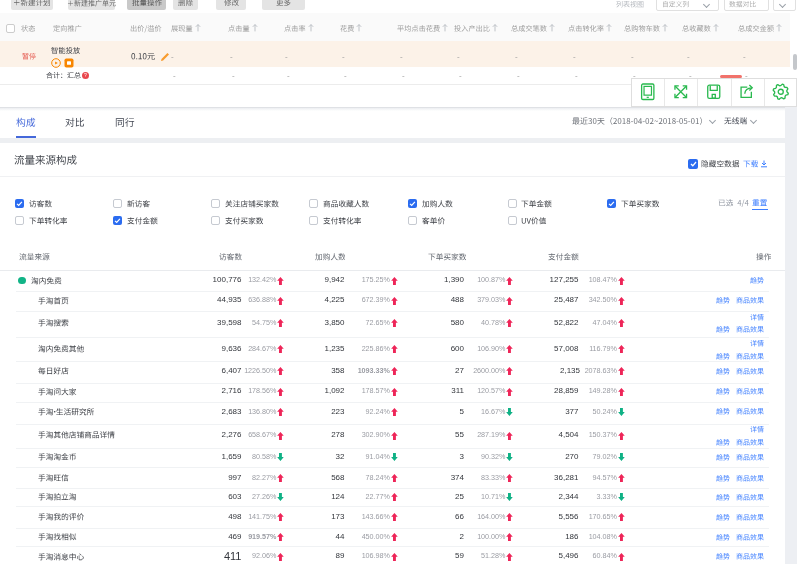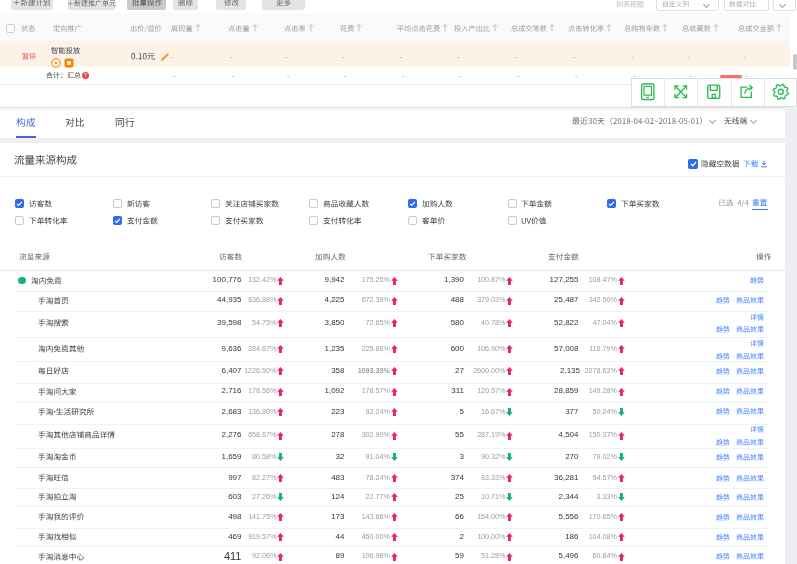--- a/index.html
+++ b/index.html
@@ -1226,21 +1226,21 @@
       <use href="#gr6dd8" x="1000"></use>
       <use href="#gr65fa" x="2000"></use>
       <use href="#gr4fe1" x="3000"></use>
     </g>
   </svg>
 <div class="a" style="right:555.5px;top:478.0px;font-size:8px;color:#33363c;font-weight:400;">997</div>
 <div class="a" style="right:520.5px;top:478.0px;font-size:7.2px;color:#9a9ca3;font-weight:400;">82.27%</div>
 <svg class="up" style="left:277.3px;top:474.3px" width="7" height="8" viewBox="0 0 6.5 7.7">
     <path d="M3.2 0 L6.4 3.7 H4.6 V7.6 H1.8 V3.7 H0 Z" fill="#ee2558"></path>
   </svg>
-<div class="a" style="right:452.5px;top:478.0px;font-size:8px;color:#33363c;font-weight:400;">483</div>
+<div class="a" style="right:452.5px;top:478.0px;font-size:8px;color:#33363c;font-weight:400;">568</div>
 <div class="a" style="right:407.0px;top:478.0px;font-size:7.2px;color:#9a9ca3;font-weight:400;">78.24%</div>
 <svg class="up" style="left:390.8px;top:474.3px" width="7" height="8" viewBox="0 0 6.5 7.7">
     <path d="M3.2 0 L6.4 3.7 H4.6 V7.6 H1.8 V3.7 H0 Z" fill="#ee2558"></path>
   </svg>
 <div class="a" style="right:333.0px;top:478.0px;font-size:8px;color:#33363c;font-weight:400;">374</div>
 <div class="a" style="right:291.5px;top:478.0px;font-size:7.2px;color:#9a9ca3;font-weight:400;">83.33%</div>
 <svg class="up" style="left:506.3px;top:474.3px" width="7" height="8" viewBox="0 0 6.5 7.7">
     <path d="M3.2 0 L6.4 3.7 H4.6 V7.6 H1.8 V3.7 H0 Z" fill="#ee2558"></path>
   </svg>
 <div class="a" style="right:218.5px;top:478.0px;font-size:8px;color:#33363c;font-weight:400;">36,281</div>
@@ -1352,21 +1352,21 @@
 <svg class="t" style="left:38.0px;top:531.0px" width="38.5" height="11.6">
     <g fill="#3c3f45" transform="translate(0,8.66) scale(0.007700)">
       <use href="#gr624b" x="0"></use>
       <use href="#gr6dd8" x="1000"></use>
       <use href="#gr627e" x="2000"></use>
       <use href="#gr76f8" x="3000"></use>
       <use href="#gr4f3c" x="4000"></use>
     </g>
   </svg>
 <div class="a" style="right:555.5px;top:536.8px;font-size:8px;color:#33363c;font-weight:400;">469</div>
-<div class="a" style="right:520.5px;top:536.8px;font-size:7.2px;color:#9a9ca3;font-weight:400;">919.57%</div>
+<div class="a" style="right:520.5px;top:536.8px;font-size:7.2px;color:#9a9ca3;font-weight:700;">919.57%</div>
 <svg class="up" style="left:277.3px;top:533.1px" width="7" height="8" viewBox="0 0 6.5 7.7">
     <path d="M3.2 0 L6.4 3.7 H4.6 V7.6 H1.8 V3.7 H0 Z" fill="#ee2558"></path>
   </svg>
 <div class="a" style="right:452.5px;top:536.8px;font-size:8px;color:#33363c;font-weight:400;">44</div>
 <div class="a" style="right:407.0px;top:536.8px;font-size:7.2px;color:#9a9ca3;font-weight:400;">450.00%</div>
 <svg class="up" style="left:390.8px;top:533.1px" width="7" height="8" viewBox="0 0 6.5 7.7">
     <path d="M3.2 0 L6.4 3.7 H4.6 V7.6 H1.8 V3.7 H0 Z" fill="#ee2558"></path>
   </svg>
 <div class="a" style="right:333.0px;top:536.8px;font-size:8px;color:#33363c;font-weight:400;">2</div>
 <div class="a" style="right:291.5px;top:536.8px;font-size:7.2px;color:#9a9ca3;font-weight:400;">100.00%</div>

